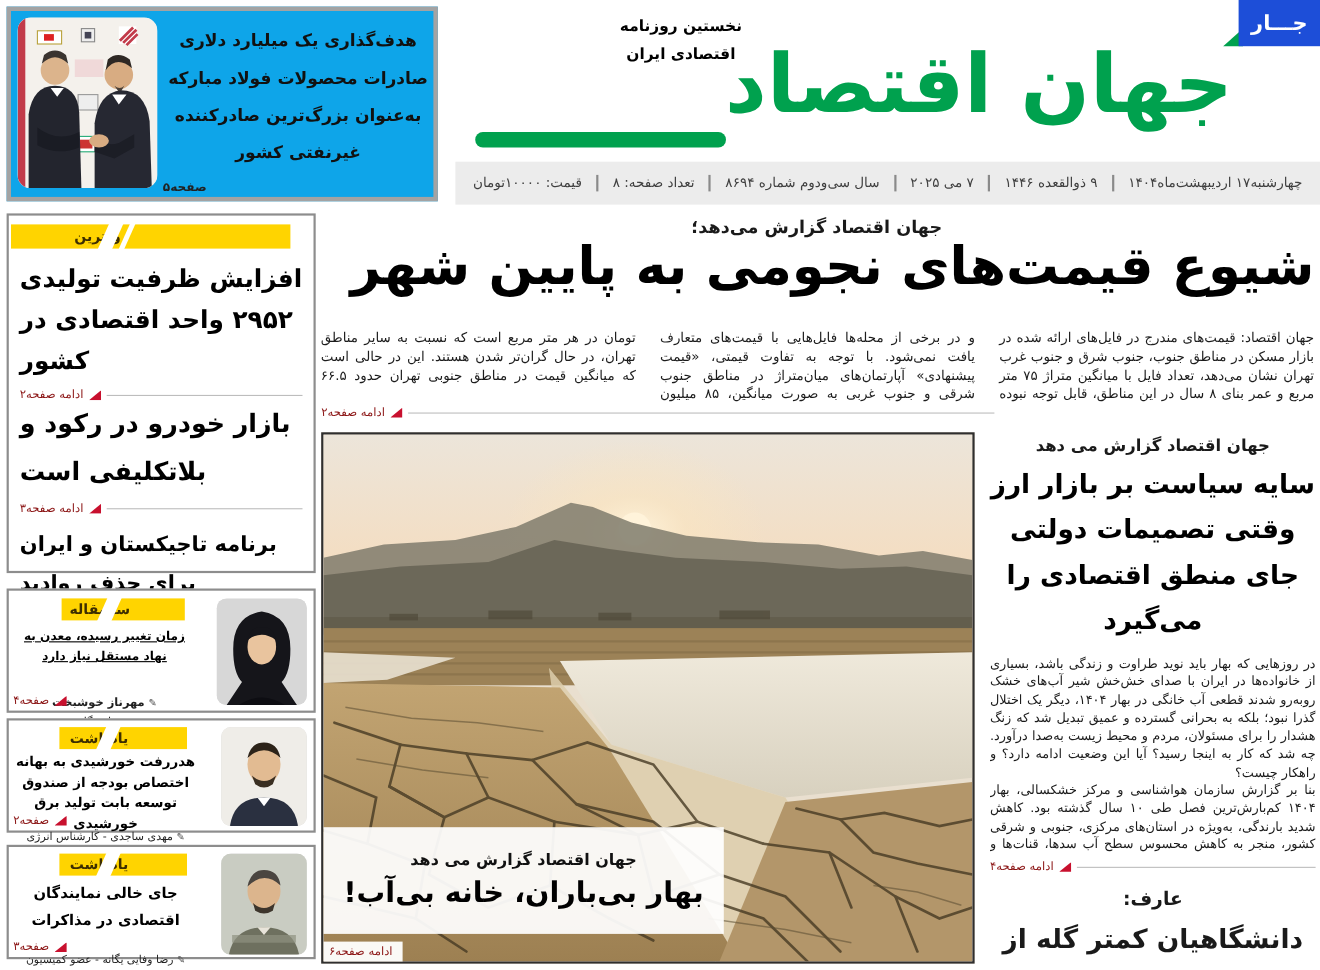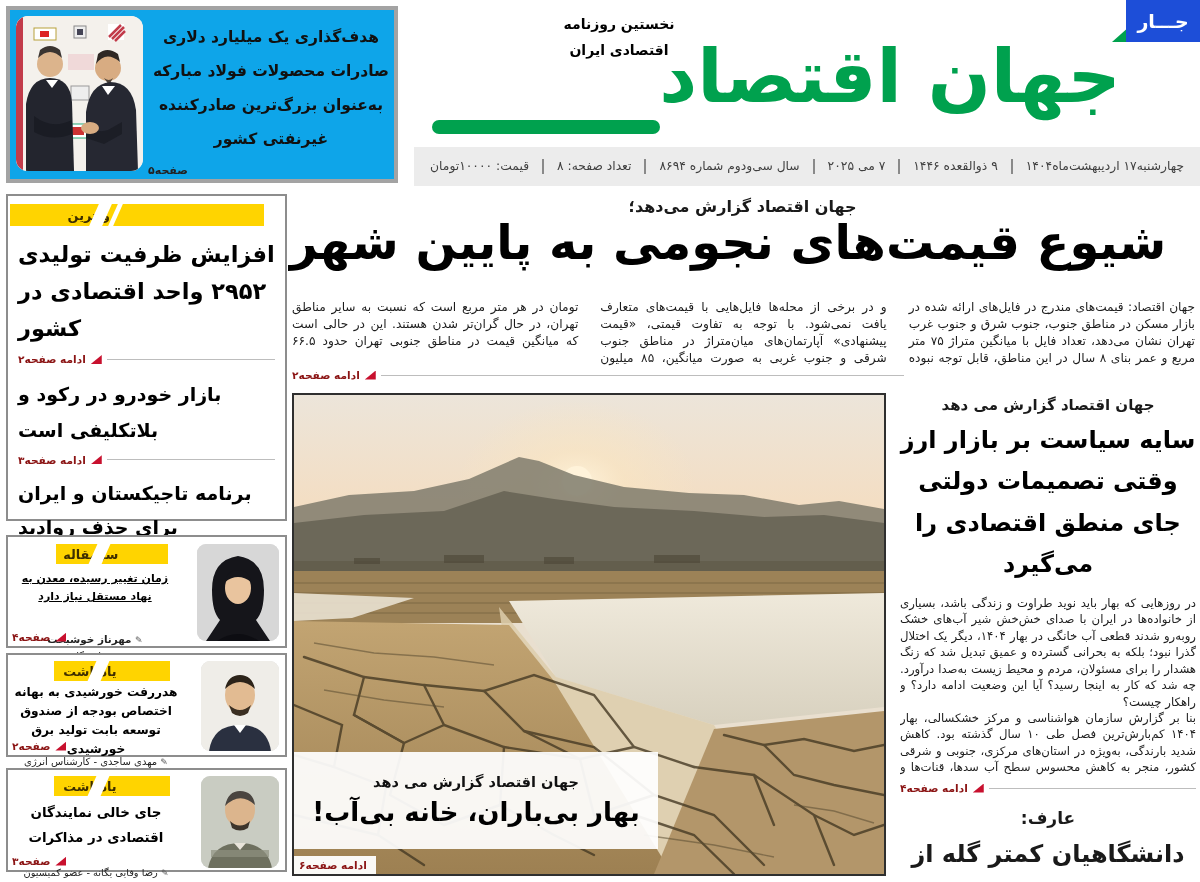--- a/index.html
+++ b/index.html
@@ -49,50 +49,50 @@
     left:414px; top:147px; width:786px; height:39px; background:#ececec;
     display:flex; align-items:center; justify-content:space-between;
     padding:0 16px; font-size:12.3px; color:#3f3f3f;
   }
   #date-bar .d-item { padding-left:13px; border-left:2px solid #8a8a8a; line-height:1.2; }
   #date-bar .d-item:last-child { border-left:none; padding-left:0; }
 
   
   #lead-kicker { left:290px; top:197px; width:905px; text-align:center; font-size:16px; font-weight:bold; }
   #lead-headline {
-    left:290px; top:214px; width:905px; text-align:left;
+    left:290px; top:214px; width:905px; text-align:right;
     font-size:48px; font-weight:bold; color:#000; letter-spacing:-1px; white-space:nowrap;
   }
   #lead-body {
     left:292px; top:299px; width:903px; height:70px; overflow:hidden;
     column-count:3; column-gap:22px; direction:rtl;
     text-align:justify; font-size:12.2px; line-height:17px; color:#1c1c1c;
   }
   .cont { display:flex; align-items:center; gap:5px; direction:ltr; }
-  .cont-text { font-size:10.6px; font-weight:bold; color:#8b1414; white-space:nowrap; }
+  .cont-text { font-size:10.6px; font-weight:normal; color:#8b1414; white-space:nowrap; }
   .flag { width:11px; height:9px; background:#c8102e; clip-path:polygon(0 100%,100% 0,100% 100%); flex:none; }
   .rule { flex:1; border-top:1px solid #bdbdbd; height:0; }
   #lead-cont { left:292px; top:369px; width:612px; }
 
   
   .side-box { position:absolute; left:6px; width:281px; border:2px solid #8d8d8d; background:#fff; }
   .ybar {
     position:absolute; height:22px; background:#ffd400;
     display:flex; align-items:center; justify-content:center;
   }
   .ybar .lbl { font-size:12.8px; font-weight:bold; color:#3d2e00; padding-right:38%; }
   .notch1,.notch2 { position:absolute; top:-2px; bottom:-2px; background:#fff; transform:skewX(-24deg); }
   .notch1 { left:33%; width:13px; }
   .notch2 { left:calc(33% + 19px); width:5px; }
 
   #vitrine-box { top:194px; height:327px; }
   #vitrine-bar { left:2px; top:8px; width:254px; }
   .vit-head { text-align:left; font-weight:bold; color:#000; padding:0 10px; }
   #vit-h1 { margin-top:40px; font-size:22.5px; line-height:1.65; }
-  #vit-h2 { margin-top:12px; font-size:19px; line-height:1.85; }
+  #vit-h2 { font-size:23px; line-height:1.85; }
   #vit-h3 { margin-top:10px; font-size:19px; line-height:1.8; }
   .vit-cont { margin:6px 10px 0 10px; }
 
   .portrait {
     position:absolute; right:6px; border-radius:9px; overflow:hidden; background:#ddd;
   }
   .mini-title { position:absolute; text-align:center; font-weight:bold; color:#000; }
   .author-line { position:absolute; text-align:center; color:#222; }
   .pen { font-size:9px; color:#555; }
   .pageref { position:absolute; left:4px; bottom:3px; }

